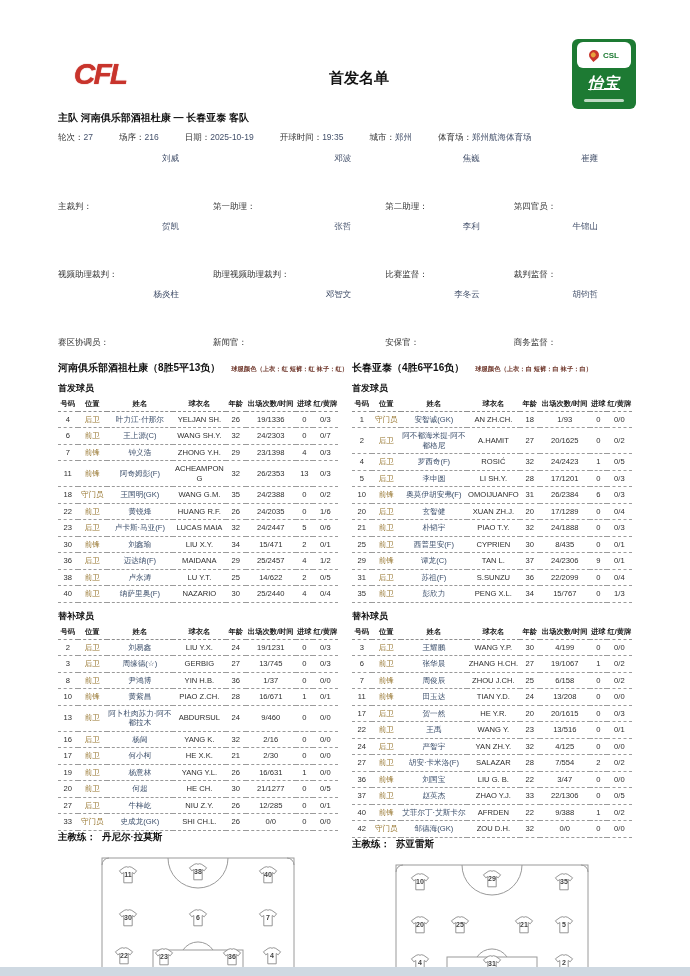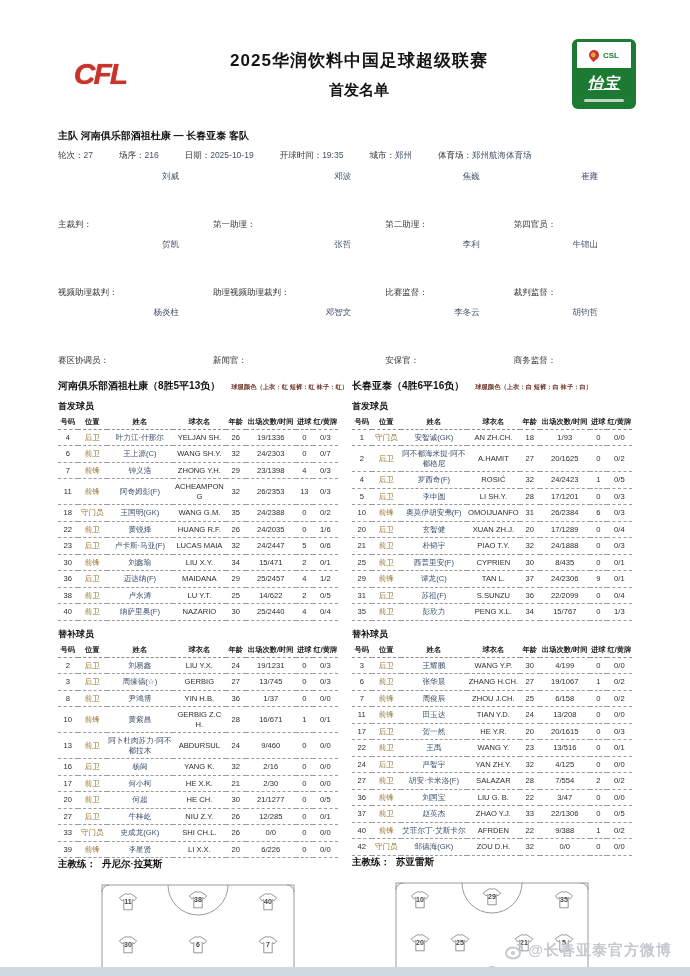--- a/index.html
+++ b/index.html
@@ -9,30 +9,30 @@
   
   .hdr{display:flex;align-items:center;padding:16px 54px 2px 54px;margin-top:23px;}
   .cfl-logo{width:92px;text-align:center;}
   .cfl-text{font-size:30px;font-weight:bold;font-style:italic;color:#c8342c;letter-spacing:-2px;
     text-shadow:0 0 1px #c8342c;}
   .titles{flex:1;text-align:center;}
   .t1{font-size:17px;font-weight:bold;color:#141414;letter-spacing:1px;}
   .t2{font-size:15px;font-weight:bold;color:#141414;margin-top:9px;}
   .csl-logo{width:64px;height:70px;background:#1d7a33;border-radius:6px;display:flex;flex-direction:column;
     align-items:center;padding:3px 2px;box-sizing:border-box;}
-  .csl-top{background:#fff;border-radius:0;width:54px;height:26px;display:flex;align-items:center;justify-content:center;gap:4px;}
+  .csl-top{background:#fff;border-radius:6px;width:54px;height:26px;display:flex;align-items:center;justify-content:center;gap:4px;}
   .flame{width:10px;height:10px;background:#c8342c;border-radius:50% 50% 50% 0;transform:rotate(-40deg);display:inline-block;}
   .flame::after{content:"";display:block;width:5px;height:5px;background:#e8a23c;border-radius:50%;margin:2px;}
   .csl-txt{font-size:8px;font-weight:bold;color:#1d7a33;}
   .csl-brand{color:#fff;font-size:15px;font-weight:bold;margin-top:6px;letter-spacing:1px;font-style:italic;text-decoration:underline;}
   .csl-sub{width:40px;height:3px;background:#bcd9c2;margin-top:6px;border-radius:2px;}
 
   
   .meta{padding:0 58px;}
-  .teams-line{font-size:10px;font-weight:bold;color:#111;margin:18px 0 7px 0;}
+  .teams-line{font-size:10px;font-weight:bold;color:#111;margin:0 0 7px 0;}
   .info-line{display:flex;gap:0;font-size:8.5px;color:#333;margin-bottom:9px;}
   .info-pair{margin-right:26px;white-space:nowrap;}
   .info-pair:last-child{margin-right:0;}
   .ilabel{color:#333;}
   .ivalue{color:#44516b;}
   .officials{display:grid;grid-template-columns:1.35fr 1.5fr 1.12fr 1.03fr;row-gap:8px;font-size:8.5px;}
   .pair{display:flex;justify-content:space-between;padding-right:34px;}
   .plabel{color:#333;margin-top:48px;}
   .pvalue{color:#44516b;}
 
@@ -76,21 +76,20 @@
 </head>
 <body>
 
 <div class="page">
 
   <header class="hdr">
     <div class="cfl-logo">
       <span class="cfl-text">CFL</span>
     </div>
     <div class="titles">
-      <div class="t1">2025华润饮料中国足球超级联赛</div>
       <div class="t2">首发名单</div>
     </div>
     <div class="csl-logo">
       <div class="csl-top">
         <span class="flame"></span>
         <span class="csl-txt">CSL</span>
       </div>
       <div class="csl-brand">怡宝</div>
       <div class="csl-sub"></div>
     </div>
@@ -354,21 +353,21 @@
               <td class="c-jersey">YIN H.B.</td>
               <td class="c-age">36</td>
               <td class="c-apps">1/37</td>
               <td class="c-goals">0</td>
               <td class="c-cards">0/0</td>
             </tr>
             <tr>
               <td class="c-num">10</td>
               <td class="c-pos">前锋</td>
               <td class="c-name">黄紫昌</td>
-              <td class="c-jersey">GERBIG Z.CH.</td>
+              <td class="c-jersey">PIAO Z.CH.</td>
               <td class="c-age">28</td>
               <td class="c-apps">16/671</td>
               <td class="c-goals">1</td>
               <td class="c-cards">0/1</td>
             </tr>
             <tr>
               <td class="c-num">13</td>
               <td class="c-pos">前卫</td>
               <td class="c-name">阿卜杜肉苏力·阿不都拉木</td>
               <td class="c-jersey">ABDURSUL</td>
@@ -388,20 +387,30 @@
               <td class="c-cards">0/0</td>
             </tr>
             <tr>
               <td class="c-num">17</td>
               <td class="c-pos">前卫</td>
               <td class="c-name">何小柯</td>
               <td class="c-jersey">HE X.K.</td>
               <td class="c-age">21</td>
               <td class="c-apps">2/30</td>
               <td class="c-goals">0</td>
+              <td class="c-cards">0/0</td>
+            </tr>
+            <tr>
+              <td class="c-num">19</td>
+              <td class="c-pos">前卫</td>
+              <td class="c-name">杨意林</td>
+              <td class="c-jersey">YANG Y.L.</td>
+              <td class="c-age">26</td>
+              <td class="c-apps">16/631</td>
+              <td class="c-goals">1</td>
               <td class="c-cards">0/0</td>
             </tr>
             <tr>
               <td class="c-num">20</td>
               <td class="c-pos">前卫</td>
               <td class="c-name">何超</td>
               <td class="c-jersey">HE CH.</td>
               <td class="c-age">30</td>
               <td class="c-apps">21/1277</td>
               <td class="c-goals">0</td>
@@ -417,30 +426,20 @@
               <td class="c-goals">0</td>
               <td class="c-cards">0/1</td>
             </tr>
             <tr>
               <td class="c-num">33</td>
               <td class="c-pos">守门员</td>
               <td class="c-name">史成龙(GK)</td>
               <td class="c-jersey">SHI CH.L.</td>
               <td class="c-age">26</td>
               <td class="c-apps">0/0</td>
-              <td class="c-goals">0</td>
-              <td class="c-cards">0/0</td>
-            </tr>
-            <tr>
-              <td class="c-num">39</td>
-              <td class="c-pos">前锋</td>
-              <td class="c-name">李星贤</td>
-              <td class="c-jersey">LI X.X.</td>
-              <td class="c-age">20</td>
-              <td class="c-apps">6/226</td>
               <td class="c-goals">0</td>
               <td class="c-cards">0/0</td>
             </tr>
           </tbody>
         </table>
       <div class="coach">
         <span class="coach-label">主教练：</span><span class="coach-name">丹尼尔·拉莫斯</span>
       </div>
       <div class="pitch-wrap">
         <div class="pitch">
@@ -853,25 +852,15 @@
       <g fill="none" stroke="#1c1c1c" stroke-width="2" stroke-linecap="round">
         <path d="M14 36 C 20 10, 32 8, 28 22 C 25 32, 16 40, 30 36"></path>
         <path d="M40 10 C 34 24, 40 40, 33 50"></path>
         <path d="M22 18 C 32 14, 40 14, 48 12"></path>
         <path d="M44 22 C 48 30, 44 42, 40 46"></path>
       </g>
     </svg>
     <span class="datetime">2025 年 10月19日18 时 06分</span>
   </div>
 
-  <div class="watermark">
-    <svg width="20" height="18" viewBox="0 0 20 18">
-      <g fill="none" stroke="#c3c9cf" stroke-width="2">
-        <ellipse cx="9" cy="11" rx="7" ry="5.5"></ellipse>
-        <path d="M13 3 C 16 2, 19 4, 18 8"></path>
-      </g>
-      <circle cx="9" cy="11" r="2" fill="#c3c9cf"></circle>
-    </svg>
-    <span>@长春亚泰官方微博</span>
-  </div>
 
   <div class="bottom-strip"></div>
 </div>
 
 </body></html>

